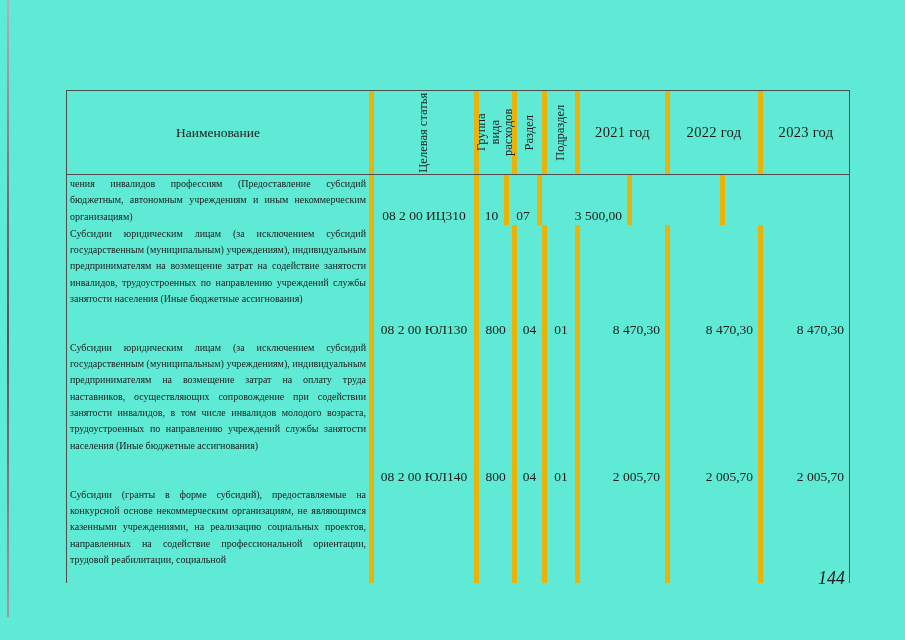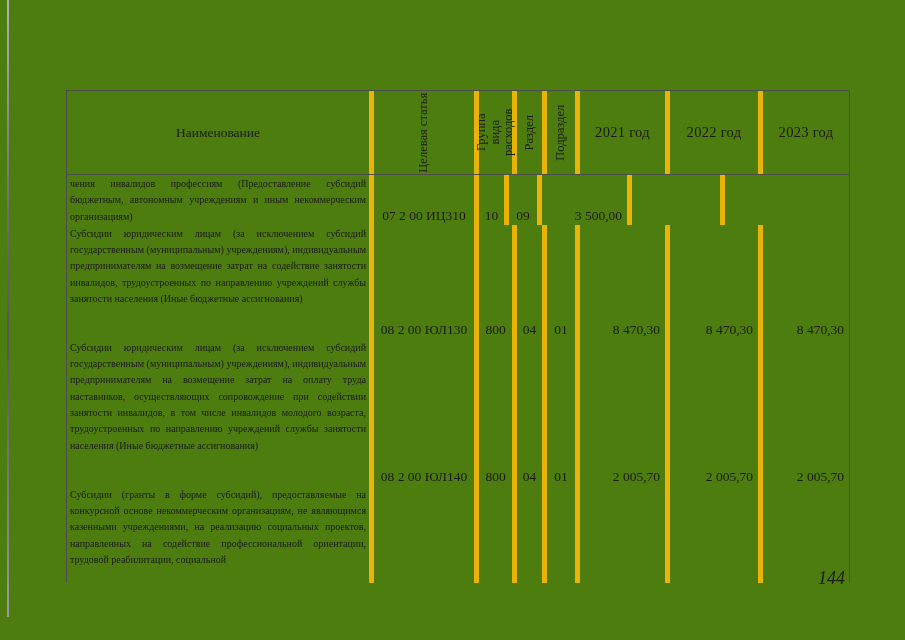--- a/index.html
+++ b/index.html
@@ -1,21 +1,21 @@
 <!DOCTYPE html>
 <html lang="ru"><head>
 <meta charset="utf-8">
 <style>
   * { margin: 0; padding: 0; box-sizing: border-box; }
   html, body { background: #e8e8e8; }
   .page {
     position: relative;
     width: 905px;
     height: 640px;
-    background: #4d7c0f;
+    background: #5eead4;
     font-family: "Liberation Serif", serif;
     color: #1b1b1b;
     overflow: hidden;
   }
   .scan-edge {
     position: absolute;
     left: 7px; top: 0;
     width: 2px; height: 617px;
     background: linear-gradient(to bottom, #b2b2b2, #6c6c6c 35%, #555 55%, #7d7d7d 80%, #9c9c9c);
   }
@@ -117,23 +117,23 @@
       </div>
       <div class="cell c-y3 h-year">
         <span>2023 год</span>
       </div>
     </div>
 
     <div class="tbody">
 
       <div class="trow r1">
         <div class="cell c-name">чения инвалидов профессиям (Предоставление субсидий бюджетным, автономным учреждениям и иным некоммерческим организациям)</div>
-        <div class="cell c-ta val code">07 2 00 ИЦ310</div>
+        <div class="cell c-ta val code">08 2 00 ИЦ310</div>
         <div class="cell c-rz val code">10</div>
-        <div class="cell c-pr val code">09</div>
+        <div class="cell c-pr val code">07</div>
         <div class="cell c-y1 val num">3 500,00</div>
         <div class="cell c-y2 val num"></div>
         <div class="cell c-y3 val num"></div>
       </div>
 
       <div class="trow r2">
         <div class="cell c-name">Субсидии юридическим лицам (за исключением субсидий государственным (муниципальным) учреждениям), индивидуальным предпринимателям на возмещение затрат на содействие занятости инвалидов, трудоустроенных по направлению учреждений службы занятости населения (Иные бюджетные ассигнования)</div>
         <div class="cell c-ta val code">08 2 00 ЮЛ130</div>
         <div class="cell c-gvr val code">800</div>
         <div class="cell c-rz val code">04</div>

